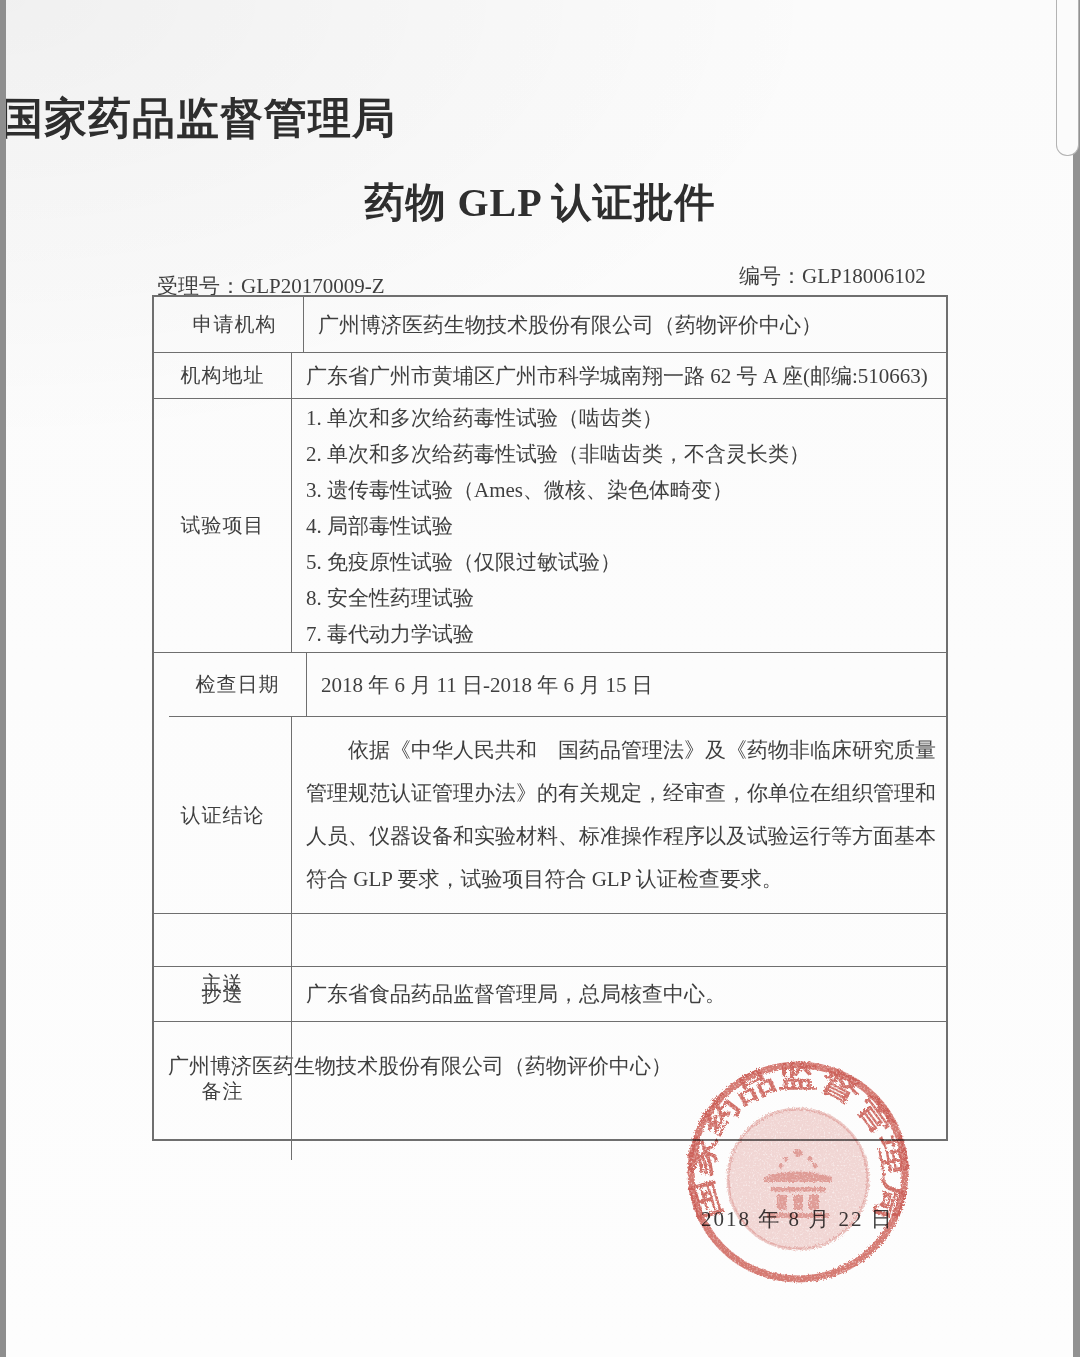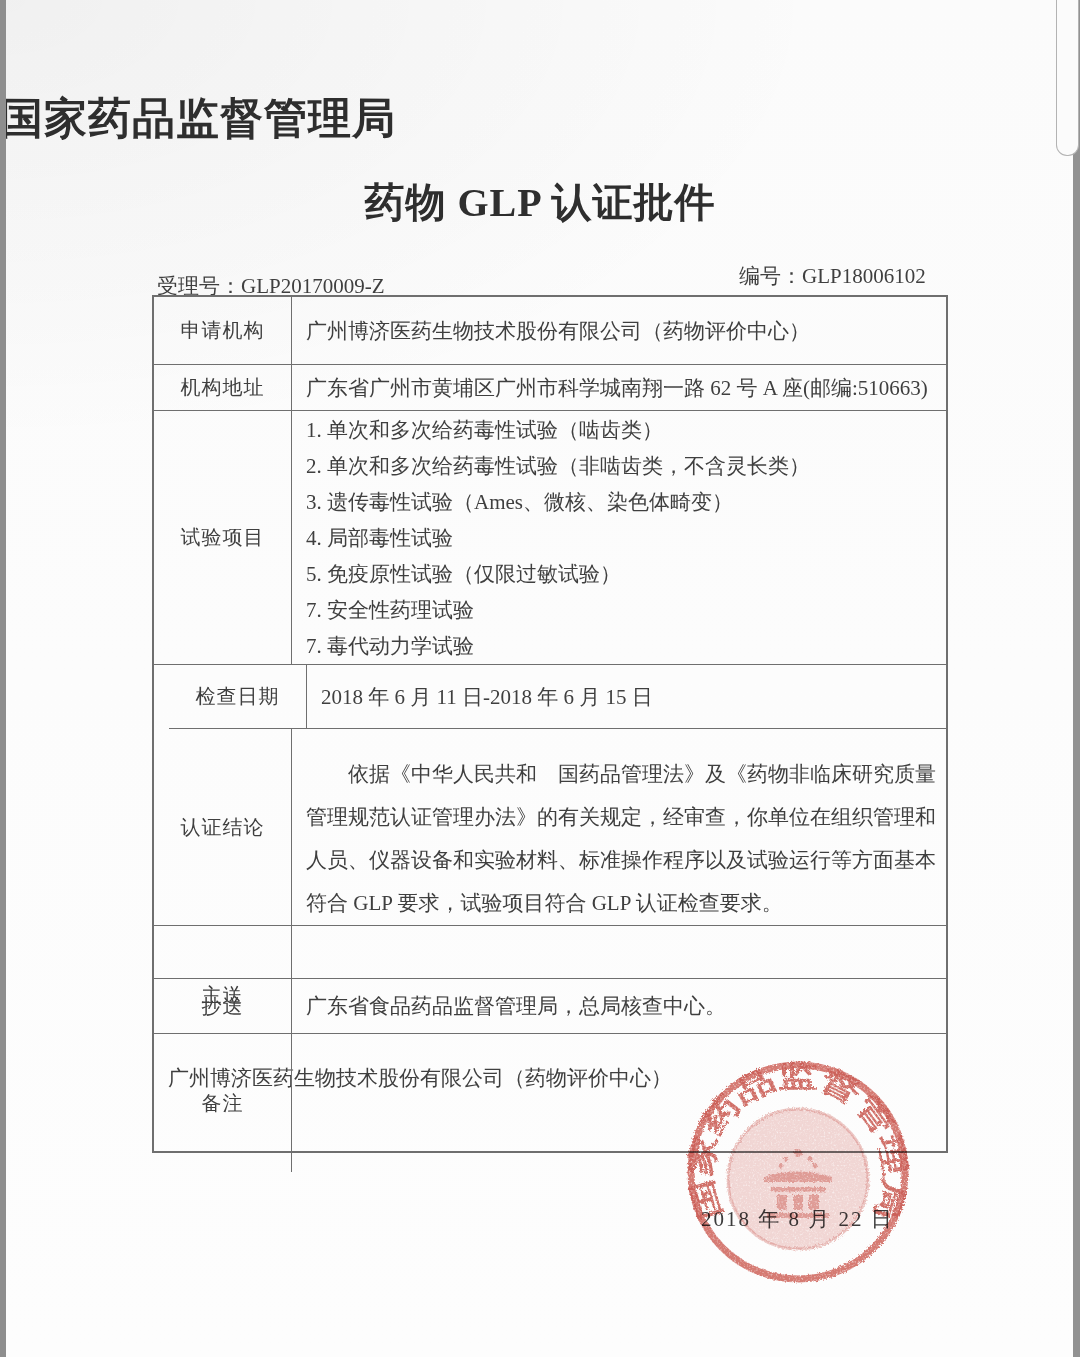--- a/index.html
+++ b/index.html
@@ -58,22 +58,22 @@
     width: 138px; flex: 0 0 138px;
     border-right: 1.5px solid #6f6f6f;
     display: flex; align-items: center; justify-content: center;
     font-size: 20px; letter-spacing: 1px; text-align: center;
   }
   .t-value {
     flex: 1; display: flex; align-items: center;
     padding-left: 14px; padding-right: 6px;
     font-size: 21px;
   }
-  .t-value.col { flex-direction: column; align-items: flex-start; justify-content: flex-end; }
-  .row-applicant   { height: 68px; }
+  .t-value.col { flex-direction: column; align-items: flex-start; justify-content: center; }
+  .row-applicant   { height: 56px; padding-left: 12px; }
   .row-address     { height: 46px; }
   .row-tests       { height: 254px; }
   .row-inspection  { height: 64px; margin-left: 15px; }
   .row-conclusion  { height: 197px; }
   .row-main        { height: 53px; flex-direction: column; }
   .row-cc          { height: 55px; }
   .row-remarks     { height: 117px; }
   .test-item { line-height: 36px; white-space: nowrap; }
   .conclusion-line { line-height: 43px; white-space: nowrap; }
   
@@ -111,21 +111,21 @@
     </div>
 
     <div class="t-row row-tests">
       <div class="t-label">试验项目</div>
       <div class="t-value col">
         <div class="test-item">1. 单次和多次给药毒性试验（啮齿类）</div>
         <div class="test-item">2. 单次和多次给药毒性试验（非啮齿类，不含灵长类）</div>
         <div class="test-item">3. 遗传毒性试验（Ames、微核、染色体畸变）</div>
         <div class="test-item">4. 局部毒性试验</div>
         <div class="test-item">5. 免疫原性试验（仅限过敏试验）</div>
-        <div class="test-item">7. 安全性药理试验</div>
+        <div class="test-item">8. 安全性药理试验</div>
         <div class="test-item">7. 毒代动力学试验</div>
       </div>
     </div>
 
     <div class="t-row row-inspection">
       <div class="t-label">检查日期</div>
       <div class="t-value">2018 年 6 月 11 日-2018 年 6 月 15 日</div>
     </div>
 
     <div class="t-row row-conclusion">

